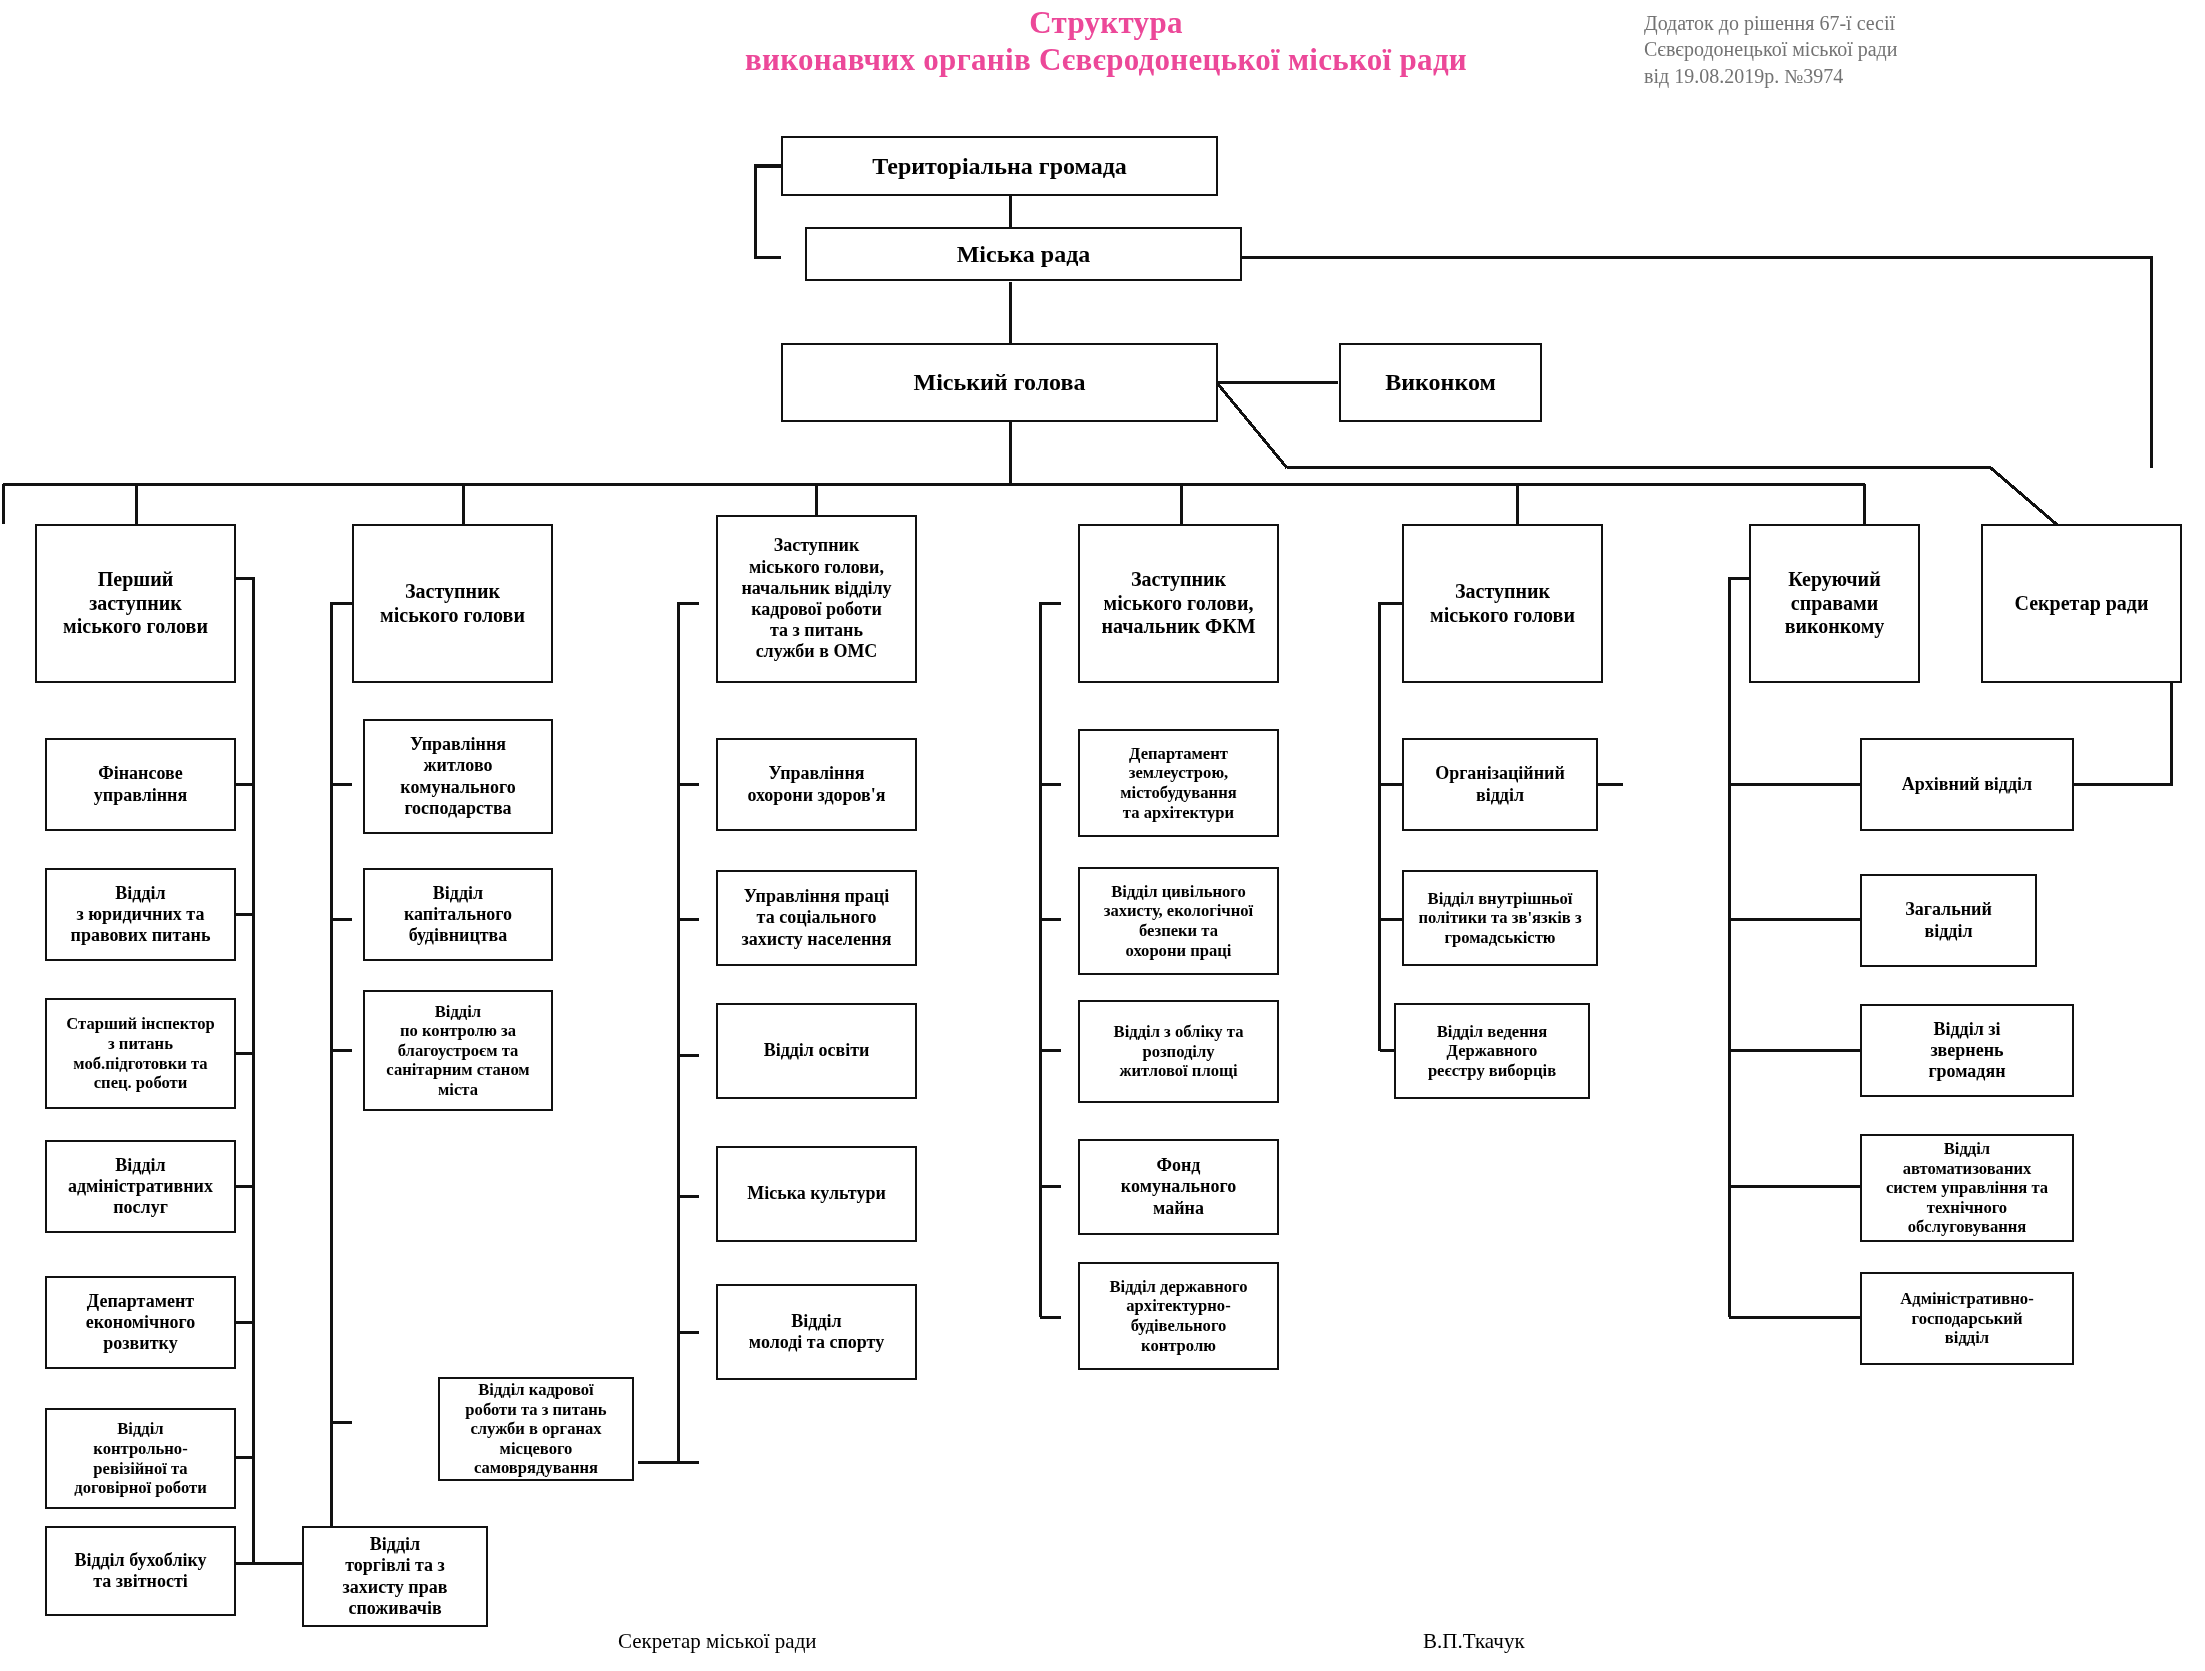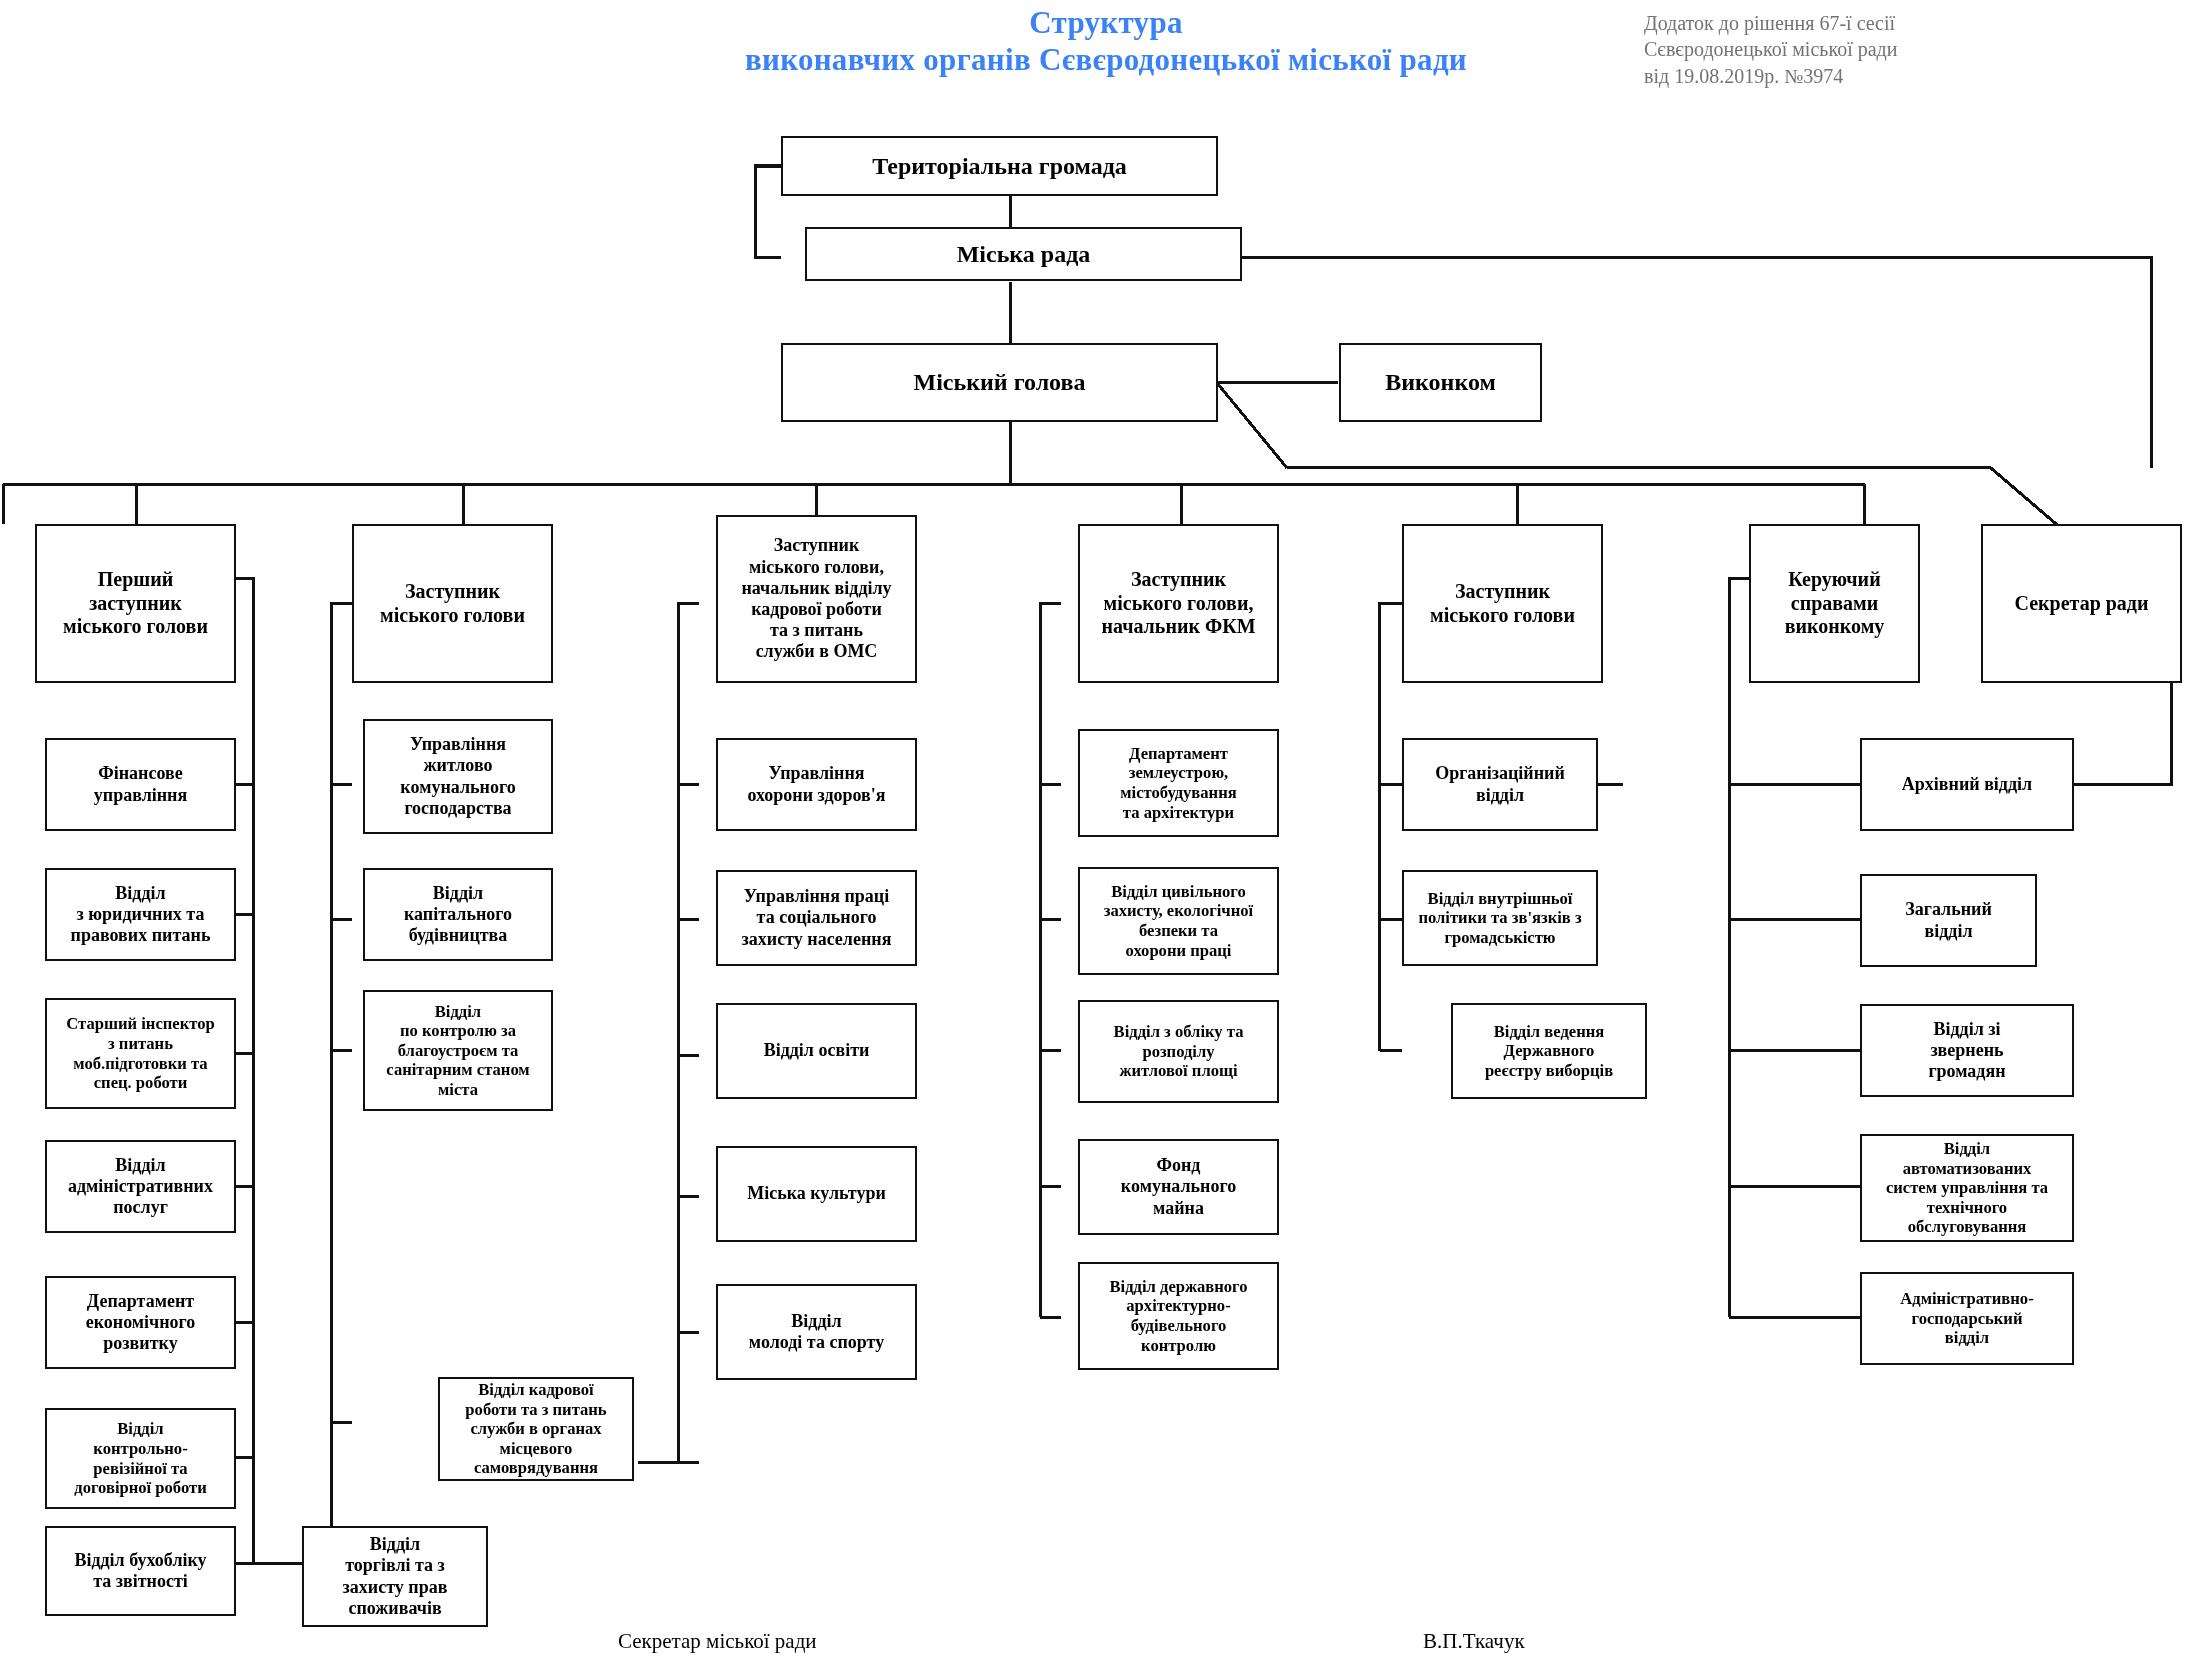--- a/index.html
+++ b/index.html
@@ -1,20 +1,20 @@
 <!DOCTYPE html>
 <html style="font-size:8px"><head>
 <meta charset="utf-8">
 <style>
   html,body{margin:0;padding:0;background:#fff;}
   body{font-family:"Liberation Serif", serif;}
   #page{position:relative;width:2205px;height:1672px;background:#fff;overflow:hidden;}
   #wires{position:absolute;left:0;top:0;width:2205px;height:1672px;}
 
-  .ttl{position:absolute;font-weight:bold;text-align:center;line-height:1.18;color:#3b82f6;}
+  .ttl{position:absolute;font-weight:bold;text-align:center;line-height:1.18;color:#ec4899;}
   #title{left:578px;top:5px;width:1056px;font-size:31px;letter-spacing:0.3px;}
   #memo{position:absolute;left:1644px;top:10px;width:553px;font-size:20px;line-height:1.32;color:#737373;text-align:left;}
 
   .box{position:absolute;box-sizing:border-box;border:2px solid #111;background:#fff;
        display:flex;align-items:center;justify-content:center;text-align:center;
        color:#000;line-height:1.18;padding:2px 3px;}
   .box .lbl{display:block;width:100%;}
 
   .head{font-weight:bold;font-size:24px;}
   .lead{font-weight:bold;font-size:20px;}
@@ -223,21 +223,21 @@
 
   <div class="box lead" style="left:1402px;top:524px;width:201px;height:159px;">
     <span class="lbl">Заступник<br>міського голови</span>
   </div>
   <div class="box unit" style="left:1402px;top:738px;width:196px;height:93px;">
     <span class="lbl">Організаційний<br>відділ</span>
   </div>
   <div class="box unit-sm" style="left:1402px;top:870px;width:196px;height:96px;">
     <span class="lbl">Відділ внутрішньої<br>політики та зв'язків з<br>громадськістю</span>
   </div>
-  <div class="box unit-sm" style="left:1451px;top:1003px;width:196px;height:96px;">
+  <div class="box unit-sm" style="left:1394px;top:1003px;width:196px;height:96px;">
     <span class="lbl">Відділ ведення<br>Державного<br>реєстру виборців</span>
   </div>
 
   <div class="box lead" style="left:1749px;top:524px;width:171px;height:159px;">
     <span class="lbl">Керуючий<br>справами<br>виконкому</span>
   </div>
   <div class="box unit" style="left:1860px;top:738px;width:214px;height:93px;">
     <span class="lbl">Архівний відділ</span>
   </div>
   <div class="box unit" style="left:1860px;top:874px;width:177px;height:93px;">

